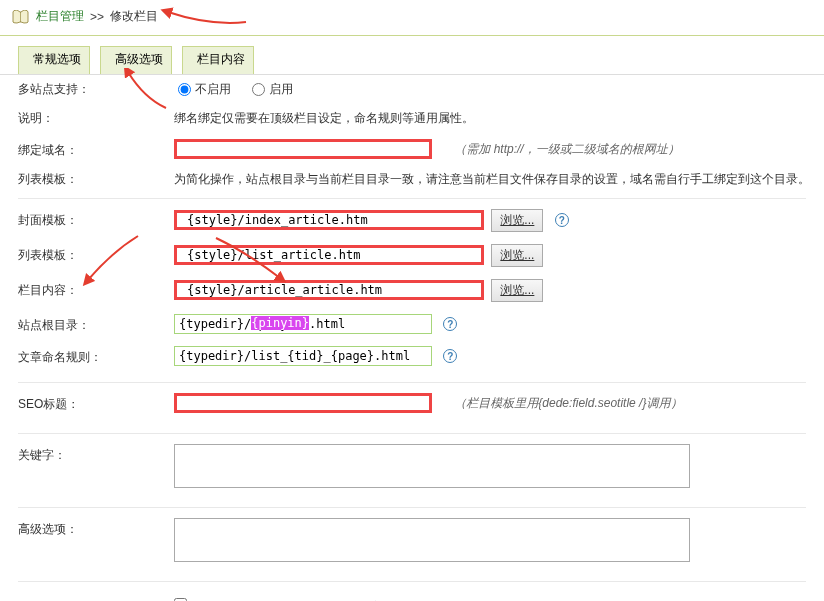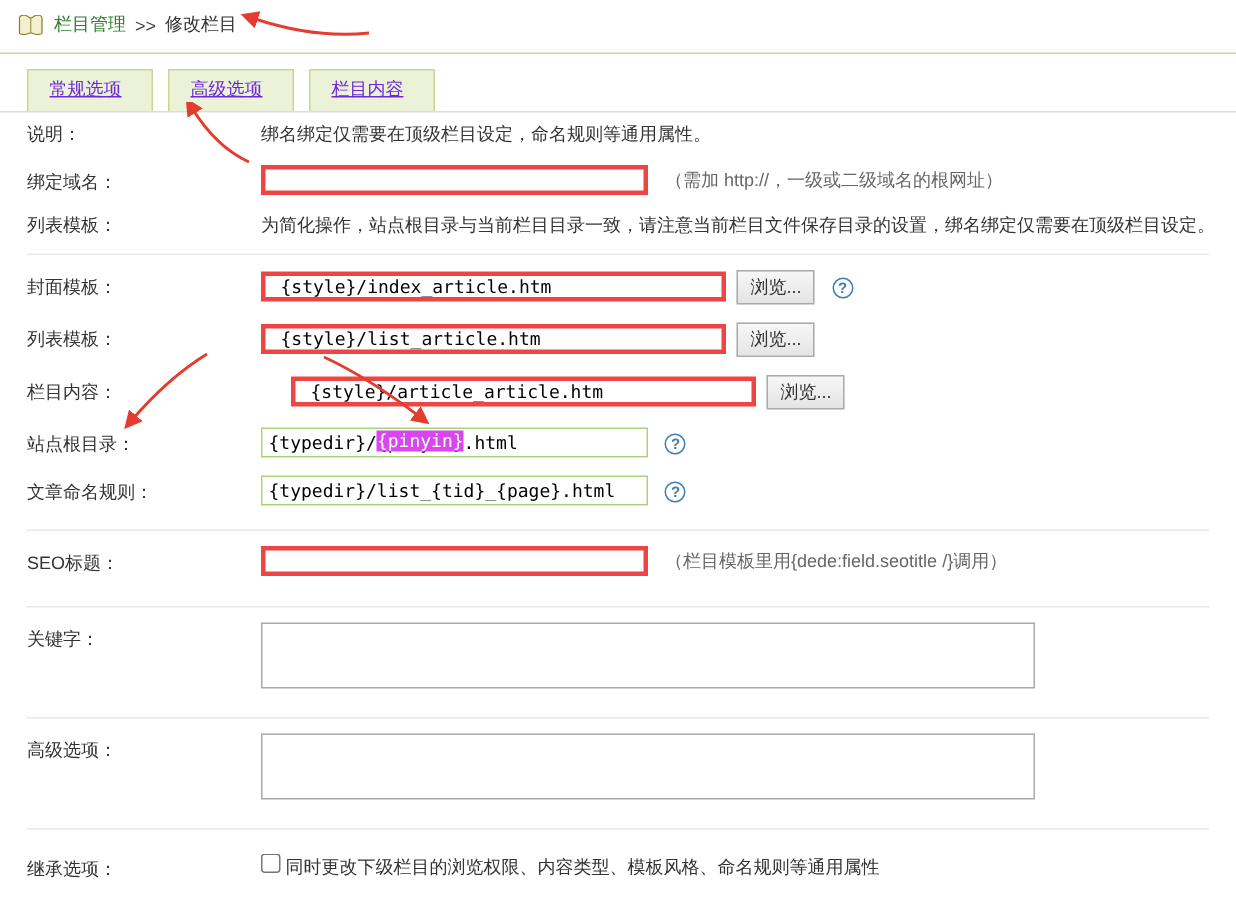--- a/index.html
+++ b/index.html
@@ -5,41 +5,41 @@
     * { box-sizing: border-box; margin: 0; padding: 0; }
     body { width: 824px; height: 601px; font-family: "Microsoft YaHei", SimSun, sans-serif; font-size: 12px; color: #333; background: #fff; position: relative; }
 
     .crumb { display: flex; align-items: center; padding: 8px 12px 10px 12px; border-bottom: 1px solid #c9d88e; position: relative; }
     .crumb-icon { width: 18px; height: 14px; margin-right: 6px; position: relative; }
     .crumb-icon svg { display: block; }
     .crumb a { color: #2a7f2a; text-decoration: none; }
     .crumb .sep { margin: 0 6px; color: #444; }
 
     .tabs { display: flex; gap: 10px; padding: 10px 18px 0 18px; border-bottom: 1px solid #ddd; }
-    .tab { padding: 4px 20px 6px 14px; background: #ecf2d8; border: 1px solid #c9d88e; border-bottom: none; color: #6d28d9; cursor: pointer; text-decoration: underline; }
+    .tab { padding: 4px 8px 6px 14px; background: #ecf2d8; border: 1px solid #c9d88e; border-bottom: none; color: #000000; cursor: pointer; }
     .tab.selected {}
 
     .form { border-collapse: collapse; width: 100%; }
     .form td { padding: 6px 10px; vertical-align: top; }
     .form td.label { width: 164px; padding-left: 18px; color: #333; }
     .form td.label.indent { padding-top: 9px; }
     .form td.value { }
     .sep-line { border-top: 1px solid #e8e8e8; margin: 4px 18px; }
 
     input.text { width: 258px; height: 20px; border: 3px solid #ef4444; padding: 1px 10px; font-size: 12px; font-family: monospace, SimSun; }
     textarea.wide { width: 516px; height: 44px; border: 1px solid #aaa; padding: 2px 4px; font-family: inherit; font-size: 12px; resize: none; }
     input.rule { width: 258px; height: 20px; border: 1px solid #a7d67a; padding: 1px 4px; font-size: 12px; font-family: monospace, SimSun; }
 
-    .browse-btn { display: inline-block; padding: 2px 8px; background: linear-gradient(#f7f7f7,#e4e4e4); border: 1px solid #aaa; font-size: 12px; cursor: pointer; margin-left: 4px; }
+    .browse-btn { display: inline-block; padding: 2px 8px; background: linear-gradient(#f7f7f7,#e4e4e4); border: 1px solid #aaa; font-size: 12px; cursor: pointer; margin-left: 4px; text-decoration: underline; }
     .q-icon { display: inline-block; width: 14px; height: 14px; border: 1px solid #3d7fb5; border-radius: 8px; color: #3d7fb5; font-size: 10px; line-height: 14px; text-align: center; font-weight: bold; margin-left: 8px; cursor: pointer; }
 
     .radio-row input[type=radio] { margin: 0 4px 0 4px; vertical-align: middle; }
     .radio-opt { margin-right: 14px; }
 
-    .hint { color: #666; margin-left: 8px; }
+    .hint { color: #666; margin-left: 19px; font-style: italic; }
 
     
     .arrow { position: absolute; pointer-events: none; }
     .arrow svg { display: block; }
 
     
     .rule-wrap { position: relative; display: inline-block; }
     .rule-fake { position: absolute; left: 5px; top: 2px; font-family: monospace, SimSun; font-size: 12px; pointer-events: none; white-space: pre; }
     .rule-fake .pre { color: transparent; }
     .rule-fake .sel { background: #d946ef; color: #fff; }
@@ -84,34 +84,41 @@
         <marker id="ah2" markerWidth="8" markerHeight="8" refX="2" refY="3" orient="auto">
           <path d="M0 0 L6 3 L0 6 Z" fill="#e43d2f"></path>
         </marker>
       </defs>
       <path d="M56 40 Q34 30 18 4" stroke="#e43d2f" stroke-width="2" fill="none" marker-end="url(#ah2)"></path>
     </svg>
 </div>
 
 <table class="form">
   <tbody>
+      <tr>
+    <td class="label">多站点支持：</td>
+    <td class="value radio-row">
+      <label class="radio-opt"><input type="radio" name="ms" checked="" style=""><span>不启用</span></label>
+      <label class="radio-opt"><input type="radio" name="ms" style=""><span>启用</span></label>
+    </td>
+  </tr>
   <tr>
     <td class="label">说明：</td>
     <td class="value">绑名绑定仅需要在顶级栏目设定，命名规则等通用属性。</td>
   </tr>
   <tr>
     <td class="label indent">绑定域名：</td>
     <td class="value">
       <input class="text" value="" style="">
       <span class="hint">（需加 http://，一级或二级域名的根网址）</span>
     </td>
   </tr>
   <tr>
     <td class="label">列表模板：</td>
-    <td class="value">为简化操作，站点根目录与当前栏目目录一致，请注意当前栏目文件保存目录的设置，绑名绑定仅需要在顶级栏目设定。</td>
+    <td class="value">为简化操作，站点根目录与当前栏目目录一致，请注意当前栏目文件保存目录的设置，域名需自行手工绑定到这个目录。</td>
   </tr>
 </tbody>
   </table>
 <div class="sep-line"></div>
 <table class="form">
   <tbody>
       <tr>
     <td class="label indent">封面模板：</td>
     <td class="value">
       <input class="text" style="width: 310px;" value="{style}/index_article.htm">
@@ -122,21 +129,21 @@
   <tr>
     <td class="label indent">列表模板：</td>
     <td class="value">
       <input class="text" style="width: 310px;" value="{style}/list_article.htm">
       <span class="browse-btn">浏览...</span>
     </td>
   </tr>
   <tr>
     <td class="label indent">栏目内容：</td>
     <td class="value">
-      <input class="text" style="width: 310px; margin-left: 20px;" value="{style}/article_article.htm">
+      <input class="text" style="width: 310px;" value="{style}/article_article.htm">
       <span class="browse-btn">浏览...</span>
     </td>
   </tr>
   <tr>
     <td class="label indent">站点根目录：</td>
     <td class="value">
       <span class="rule-wrap">
         <input class="rule faked" id="ruleArt" value="{typedir}/{pinyin}.html" style="">
         <span class="rule-fake"><span class="pre">{typedir}/</span><span class="sel">{pinyin}</span><span class="post">.html</span></span>
       </span>

